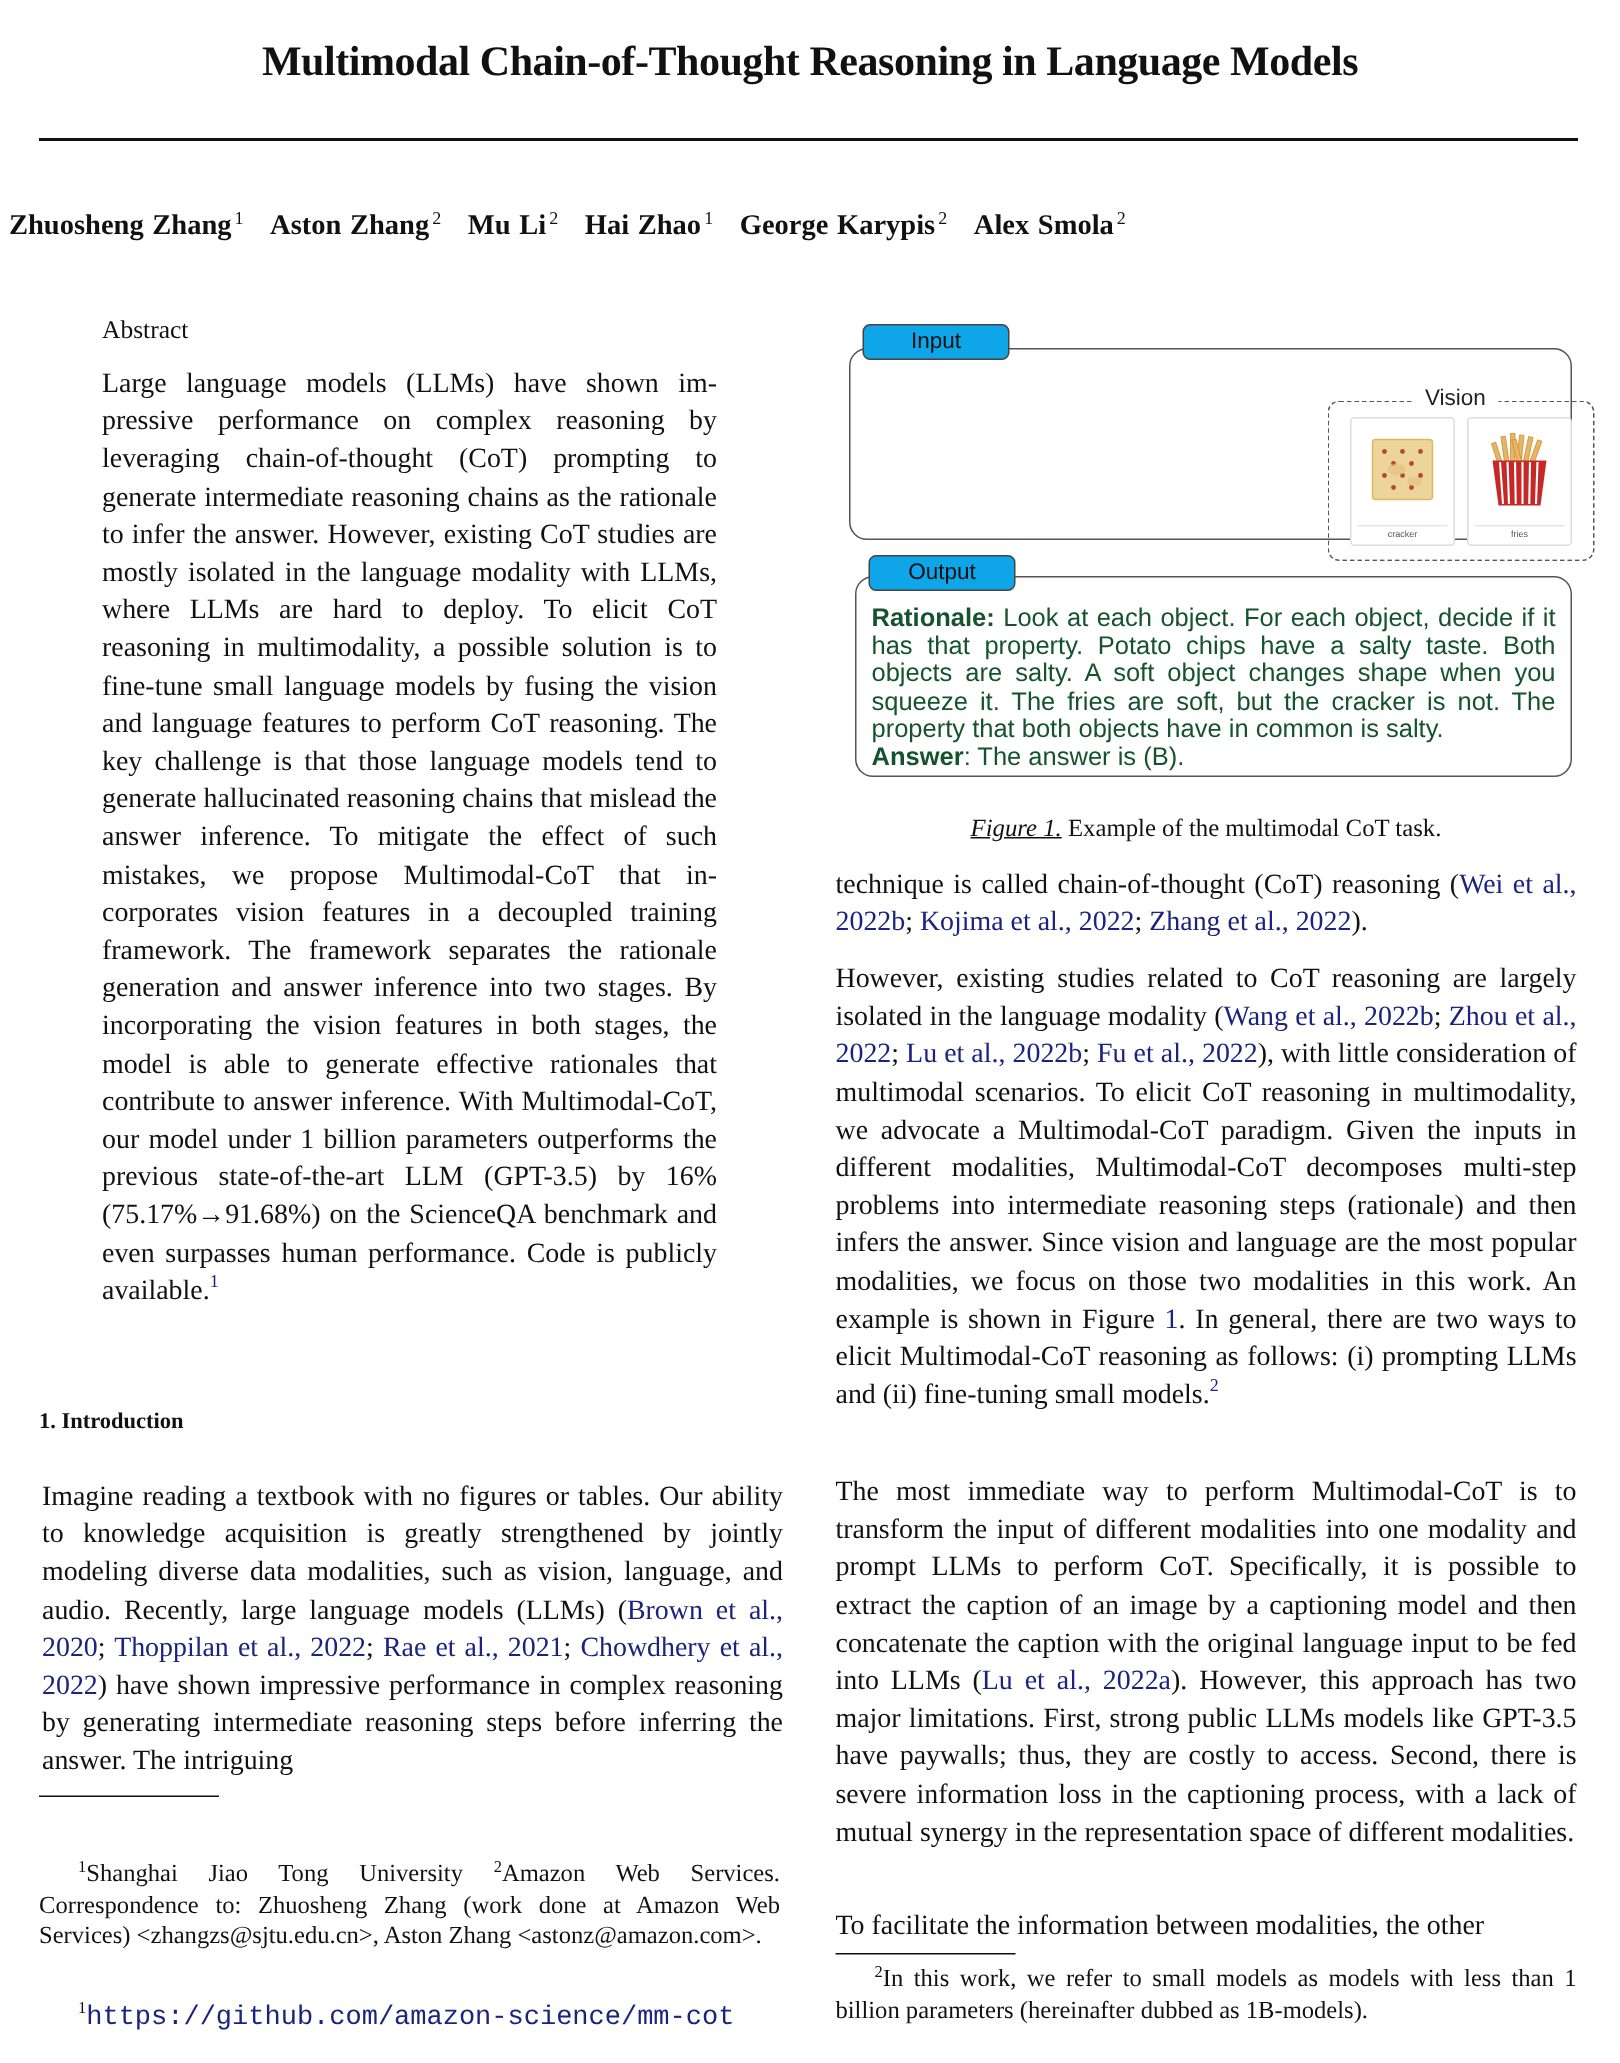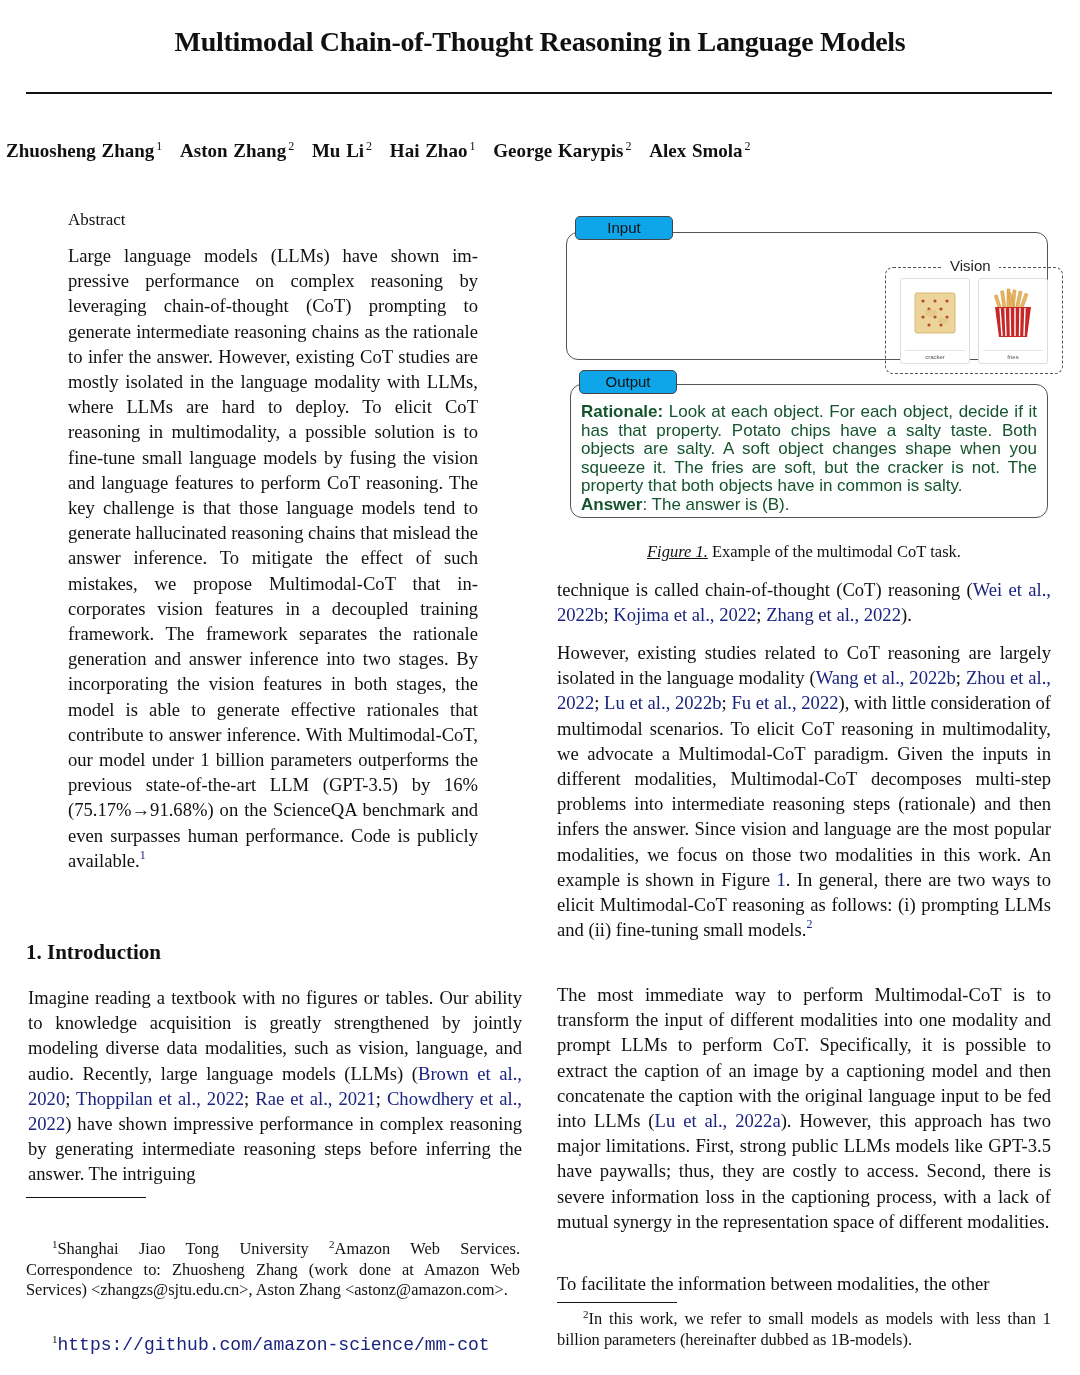--- a/index.html
+++ b/index.html
@@ -6,21 +6,21 @@
   body { width: 1080px; height: 1375px; position: relative; overflow: hidden; color: #111; font-family: "Liberation Serif", serif; }
   .abs { position: absolute; }
   .title { left: 0; width: 1080px; top: 26px; text-align: center; font-size: 28px; font-weight: bold; letter-spacing: -0.3px; }
   .rule-top { left: 26px; width: 1026px; top: 92px; height: 0; border-top: 2px solid #111; }
   .authors { left: 0; width: 1080px; top: 140px; text-align: left; font-size: 19px; font-weight: bold; word-spacing: 1px; }
   .authors .au { margin: 0 6px; }
   .authors sup { font-size: 12px; font-weight: normal; vertical-align: 7px; line-height: 0; margin-left: 2px; }
   .abstract-title { left: 68px; width: 410px; top: 210px; text-align: left; font-size: 17px; font-weight: normal; }
   .para { font-size: 18.6px; line-height: 25.2px; text-align: justify; hyphens: manual; }
   .abstract-body { left: 68px; width: 410px; top: 243px; }
-  .sec-title { left: 26px; top: 940px; font-size: 21px; font-weight: bold; }
+  .sec-title { left: 26px; top: 940px; font-size: 15px; font-weight: bold; }
   .intro-left { left: 28px; width: 494px; top: 985px; }
   .cite { color: #1a237e; }
   .fn-rule { border-top: 1px solid #111; width: 120px; height: 0; }
   .fn { font-size: 16.4px; line-height: 20.5px; text-align: justify; }
   .fn sup { font-size: 11px; vertical-align: 6px; line-height: 0; }
   .fn-left { left: 26px; width: 494px; top: 1203px; margin-top: 36px; }
   .url-line { left: 52px; top: 1333px; font-family: "Liberation Mono", monospace; font-size: 18px; color: #1a237e; }
   .url-line sup { font-family: "Liberation Serif", serif; color: #111; font-size: 11px; vertical-align: 7px; }
   .right-col { left: 557px; width: 494px; }
   .rc1 { top: 577px; }

